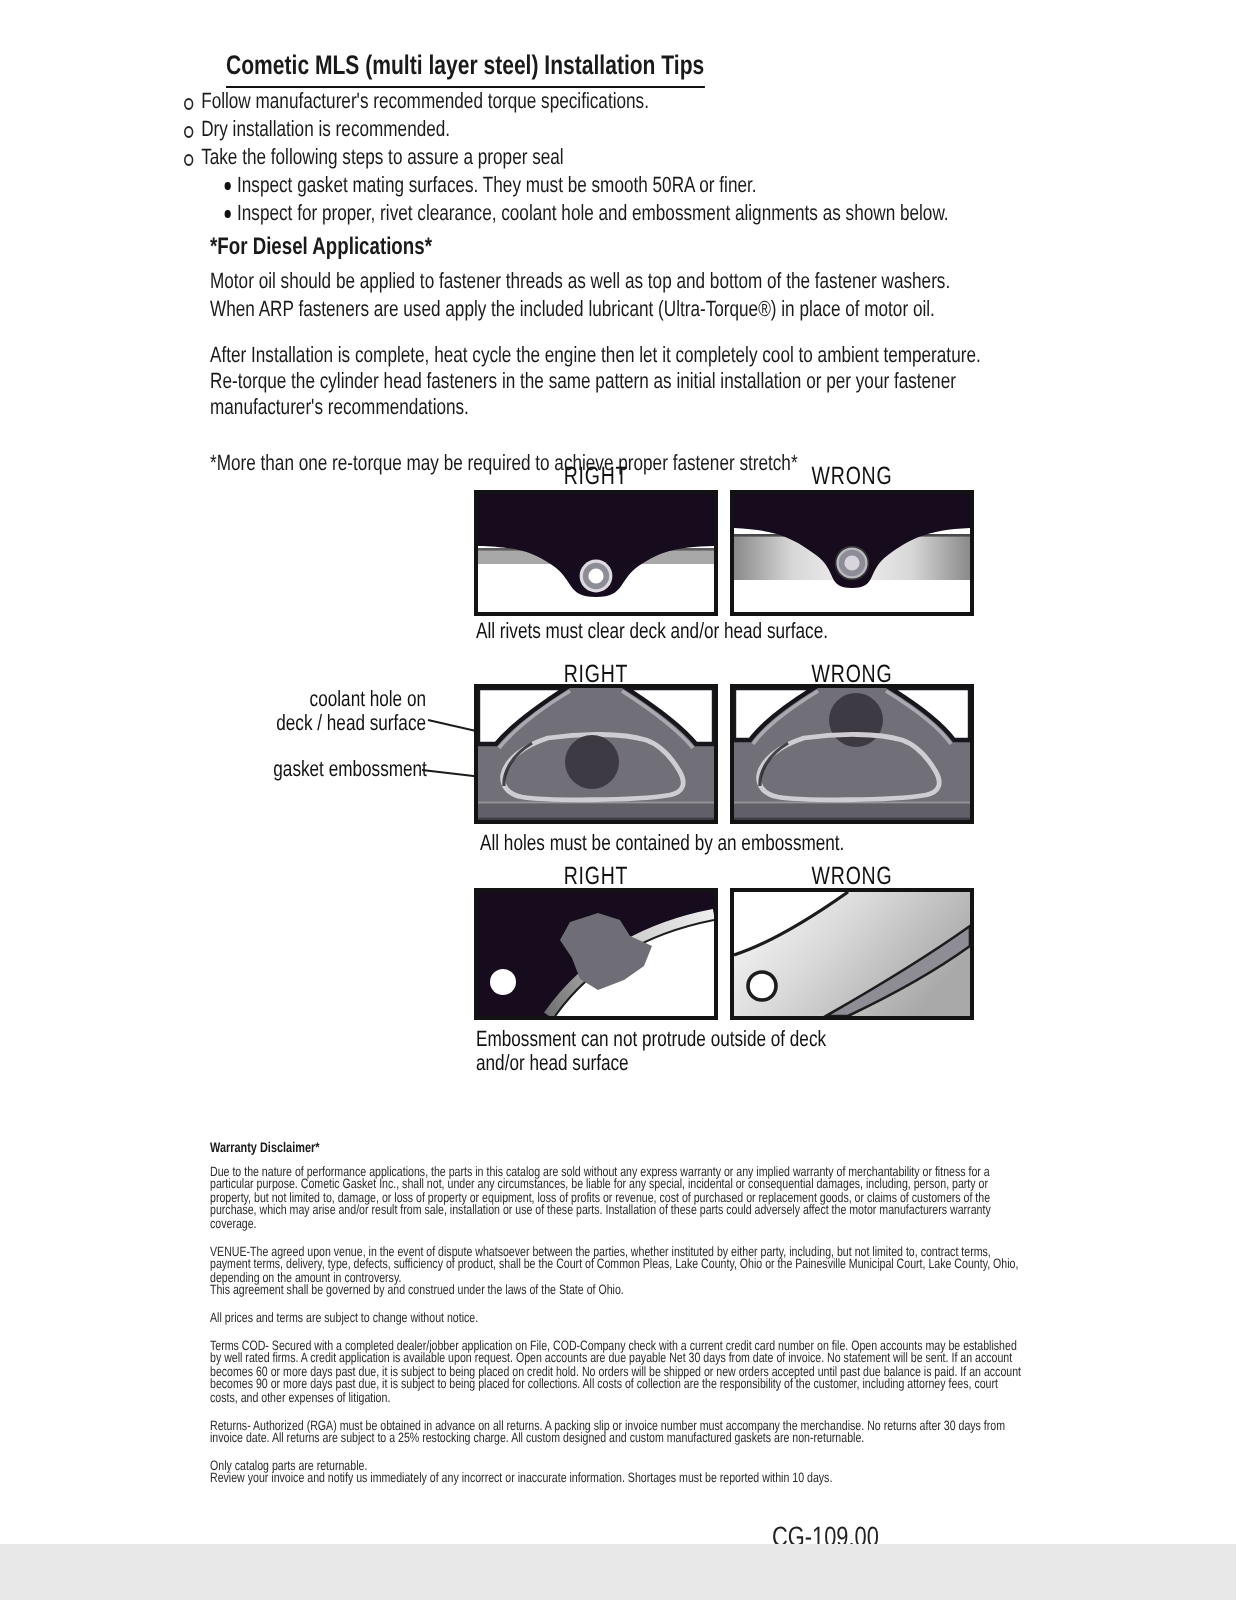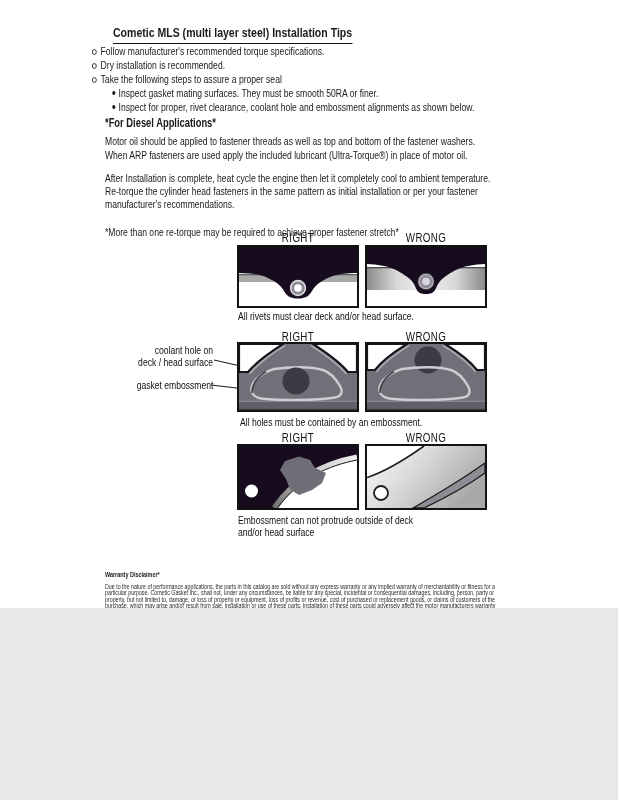--- a/index.html
+++ b/index.html
@@ -1,16 +1,16 @@
 <!DOCTYPE html>
 <html><head>
 <meta charset="utf-8">
 <style>
   html,body{margin:0;padding:0;background:#e8e8e8;}
-  #page{position:relative;width:618px;height:608px;background:#ffffff;margin:0 auto;
+  #page{position:relative;width:618px;height:772px;background:#ffffff;margin:0 auto;
         font-family:"Liberation Sans",sans-serif;color:#1a1a1a;overflow:hidden;}
   .abs{position:absolute;}
   
   .sx{transform:scaleX(0.78);transform-origin:0 0;}
   .sxc{transform:scaleX(0.78);transform-origin:50% 0;}
   .sxr{transform:scaleX(0.78);transform-origin:100% 0;}
 
   .title{font-size:13.5px;font-weight:bold;white-space:nowrap;
          border-bottom:1.6px solid #111;padding-bottom:2.5px;}
 

